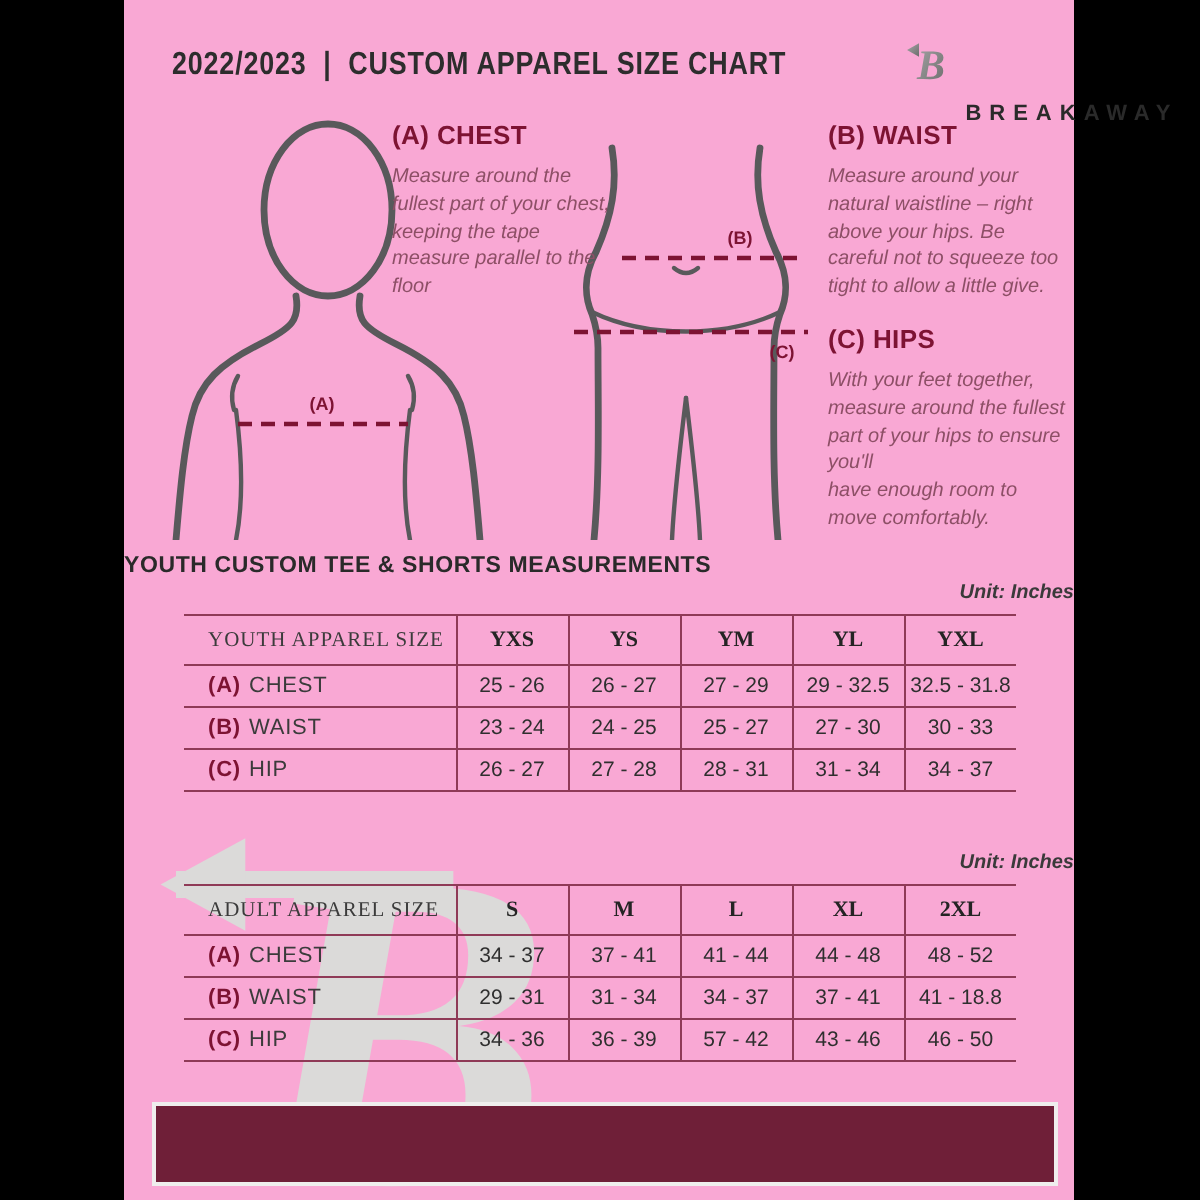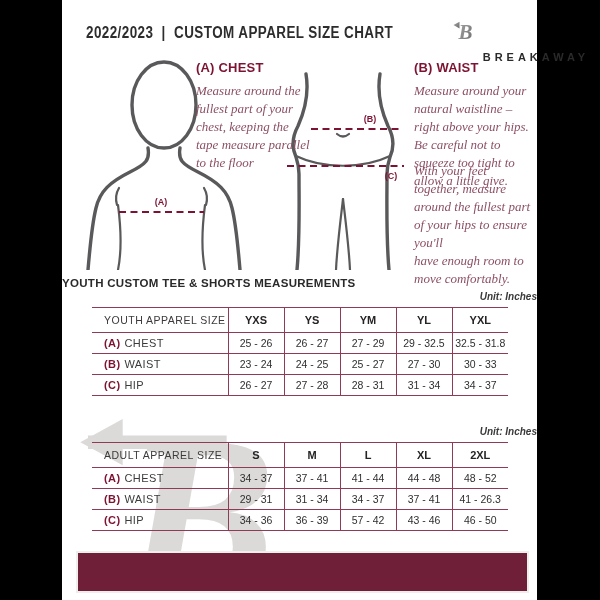--- a/index.html
+++ b/index.html
@@ -1,31 +1,31 @@
 <!DOCTYPE html>
 <html><head>
 <meta charset="utf-8">
 <style>
   * { margin:0; padding:0; box-sizing:border-box; }
   body { background:#000; font-family:"Liberation Sans", sans-serif; }
   .stage { position:relative; width:600px; height:600px; background:#000; overflow:hidden; }
-  .page  { position:absolute; left:62px; top:0; width:475px; height:600px; background:#ffffff; }
+  .page  { position:absolute; left:62px; top:0; width:475px; height:600px; background:#f9a8d4; }
 
   
   .header { position:absolute; left:24px; right:26px; top:20px; height:26px;
             display:flex; justify-content:space-between; align-items:center; }
   .title  { font-weight:bold; font-size:16px; color:#2d2d2d; letter-spacing:.5px;
             white-space:pre; transform:scaleX(.84); transform-origin:left center; }
   .brand  { display:flex; align-items:center; gap:7px; }
   .brand-name { font-weight:bold; font-size:11px; color:#2a2a2a; letter-spacing:4px;margin-top:48px; }
 
   
   .instr { position:absolute; z-index:2; }
   .instr h3 { font-size:13px; font-weight:bold; color:#7d1333; margin-bottom:7px; letter-spacing:.2px; }
-  .instr p  { font-size:13px; font-style:italic; color:#8d4f66; line-height:1.38; white-space:pre-line;font-family:Liberation Serif, serif; }
+  .instr p  { font-size:10px; font-style:italic; color:#8d4f66; line-height:1.38; white-space:pre-line; }
   #instr-a { left:134px; top:60px; width:114px; }
   #instr-b { left:352px; top:60px; width:121px; }
   #instr-c { left:352px; top:162px; width:121px; }
 
   .fig { position:absolute; z-index:1; }
   .fig .outline { fill:none; stroke:#59595b; stroke-width:3.4; stroke-linecap:round; }
   .fig .thin    { fill:none; stroke:#59595b; stroke-width:2.2; stroke-linecap:round; }
   .fig .dash    { stroke:#7d1333; stroke-width:2.2; stroke-dasharray:7 4.5; fill:none; }
   .fig .marklbl { font-family:"Liberation Sans",sans-serif; font-size:9px; font-weight:bold; fill:#7d1333; }
 
@@ -34,21 +34,21 @@
                font-size:11.5px; letter-spacing:.3px; color:#2a2a2a; z-index:2; }
   .sec-unit  { position:absolute; left:0; right:0; text-align:right; font-weight:bold;
                font-style:italic; font-size:10px; color:#3a3a3a; z-index:2; }
 
   
   .size-table { position:absolute; left:30px; width:416px; border-collapse:collapse;
                 z-index:2; table-layout:fixed; }
   .size-table { border-top:1.6px solid #8f3a57; border-bottom:1.6px solid #8f3a57; }
   .size-table th, .size-table td { border-bottom:1.6px solid #8f3a57; background:transparent; }
   .size-table th:not(.lbl), .size-table td:not(.lbl) { border-left:1.6px solid #8f3a57; width:56px;margin-left:36px; }
-  .size-table thead tr { height:25px; }
+  .size-table thead tr { height:25px;font-family:Liberation Serif, serif; }
   .size-table tbody tr { height:21px; }
   .size-table th { font-size:11px; font-weight:bold; color:#242424; text-align:center; }
   .size-table th.lbl { width:136px; text-align:left; padding-left:12px; font-weight:normal;
                        font-size:10.5px; color:#3b3b3b; letter-spacing:.5px; }
   .size-table td { font-size:10.5px; color:#2f2f2f; text-align:center; }
   .size-table td.lbl { text-align:left; padding-left:12px; font-size:11px; color:#3b3b3b; letter-spacing:.4px; }
   .size-table .key { color:#7d1333; font-weight:bold; margin-right:4px; }
   #youth-table { top:307px; }
   #adult-table { top:442px; }
   #youth-title { top:277px; } #youth-unit { top:291px; }
@@ -112,20 +112,21 @@
 
     <div class="instr" id="instr-a">
       <h3>(A) CHEST</h3>
       <p>Measure around the fullest part of your chest, keeping the tape measure parallel to the floor</p>
     </div>
     <div class="instr" id="instr-b">
       <h3>(B) WAIST</h3>
       <p>Measure around your natural waistline – right above your hips. Be careful not to squeeze too tight to allow a little give.</p>
     </div>
     <div class="instr" id="instr-c">
+      <h3>(C) HIPS</h3>
       <p>With your feet together, measure around the fullest part of your hips to ensure you'll
 have enough room to move comfortably.</p>
     </div>
 
     <div class="watermark">
       <svg width="232" height="208" viewBox="0 0 120 108">
         <text x="64" y="102" font-size="118" font-weight="bold" font-style="italic" font-family="Liberation Serif, serif" fill="#dbdad9" text-anchor="middle">B</text>
         <path d="M6 24 L78 24" stroke="#dbdad9" stroke-width="7" fill="none"></path>
         <path d="M2 24 l22 -12 v24 z" fill="#dbdad9"></path>
       </svg>
@@ -192,21 +193,21 @@
           <td>41 - 44</td>
           <td>44 - 48</td>
           <td>48 - 52</td>
         </tr>
         <tr>
           <td class="lbl"><span class="key">(B)</span><span>WAIST</span></td>
           <td>29 - 31</td>
           <td>31 - 34</td>
           <td>34 - 37</td>
           <td>37 - 41</td>
-          <td>41 - 26.3</td>
+          <td>41 - 18.8</td>
         </tr>
         <tr>
           <td class="lbl"><span class="key">(C)</span><span>HIP</span></td>
           <td>34 - 36</td>
           <td>36 - 39</td>
           <td>57 - 42</td>
           <td>43 - 46</td>
           <td>46 - 50</td>
         </tr>
       </tbody>

